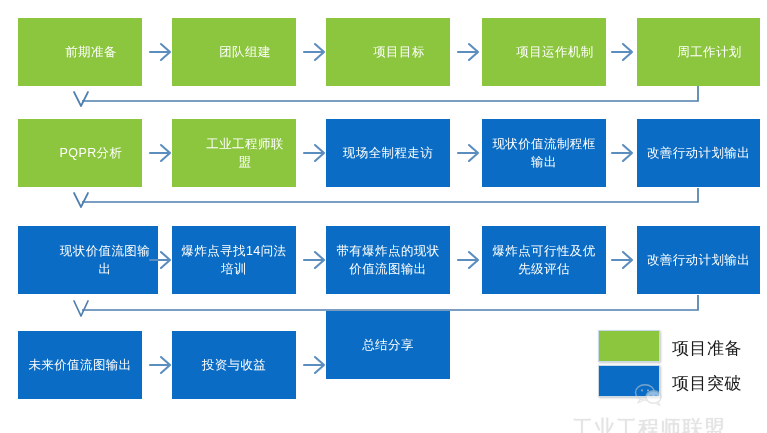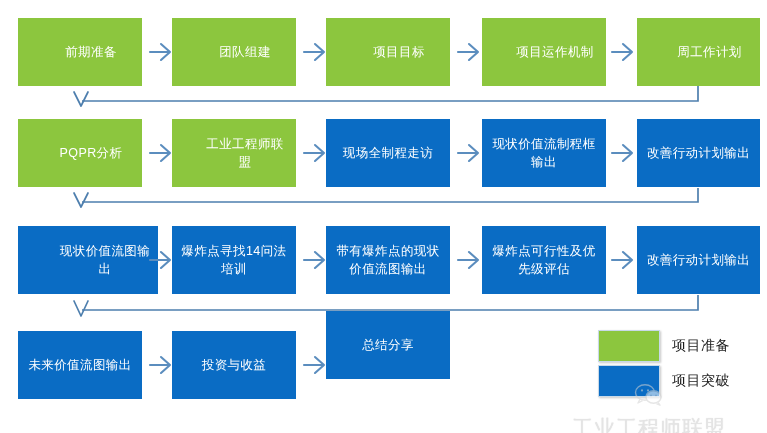--- a/index.html
+++ b/index.html
@@ -58,21 +58,21 @@
     border: 1px solid #c8d9e8;
     box-shadow: 1px 1px 2px rgba(0,0,0,.22);
   }
   .legend-swatch.blue {
     background: #0A6CC4;
     border: 1px solid #c8d9e8;
     box-shadow: 1px 1px 2px rgba(0,0,0,.22);
   }
   .legend-label {
     position: absolute;
-    font-size: 14px;
+    font-size: 17px;
     color: #1b1b1b;
     letter-spacing: .5px;
     white-space: nowrap;
   }
 
   
   .watermark {
     position: absolute;
     display: flex;
     align-items: center;

